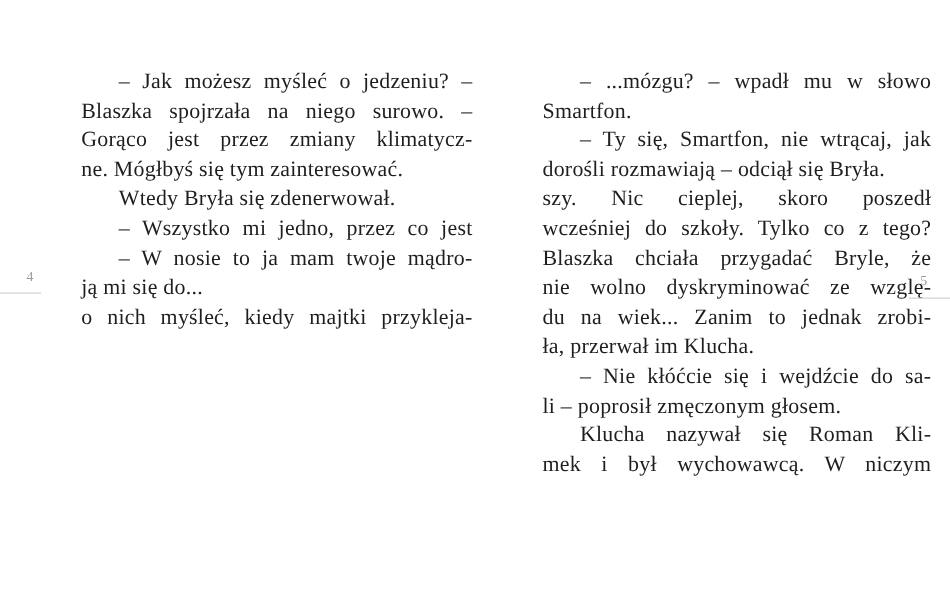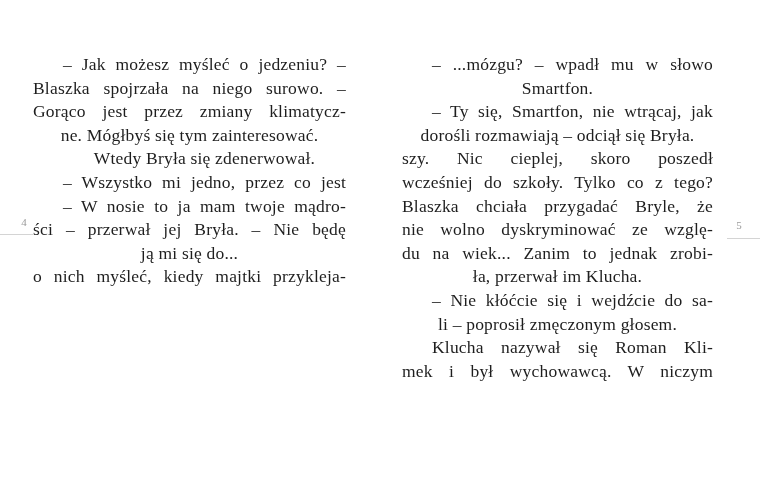--- a/index.html
+++ b/index.html
@@ -14,27 +14,28 @@
     background: #ffffff;
     overflow: hidden;
     font-family: "Liberation Serif", "DejaVu Serif", serif;
     color: #1e1e1e;
   }
   .text-block {
     position: absolute;
     top: 53px;
     font-size: 17.5px;
     letter-spacing: 0.2px;
+    margin-left: 32px;
   }
   .text-block.left  { left: 33px;  width: 313px; }
   .text-block.right { left: 402px; width: 311px; }
   .line {
     line-height: 23.6px;
     height: 23.6px;
-    text-align: center;
+    text-align: left;
     white-space: normal;
   }
   .line.fill {
     text-align: justify;
     text-align-last: justify;
   }
   .line.indent { text-indent: 30px; }
   .page-num {
     position: absolute;
     font-size: 11px;
@@ -67,21 +68,20 @@
         <div class="line">ne. Mógłbyś się tym zainteresować.</div>
       </div>
       <div>
         <div class="line indent">Wtedy Bryła się zdenerwował.</div>
       </div>
       <div>
         <div class="line indent fill">– Wszystko mi jedno, przez co jest</div>
       </div>
       <div>
         <div class="line indent fill">– W nosie to ja mam twoje mądro-</div>
-        <div class="line fill">ści – przerwał jej Bryła. – Nie będę</div>
         <div class="line">ją mi się do...</div>
         <div class="line fill">o nich myśleć, kiedy majtki przykleja-</div>
       </div>
     </div>
 
   <div class="text-block right">
       <div>
         <div class="line indent fill">– ...mózgu? – wpadł mu w słowo</div>
         <div class="line">Smartfon.</div>
       </div>

